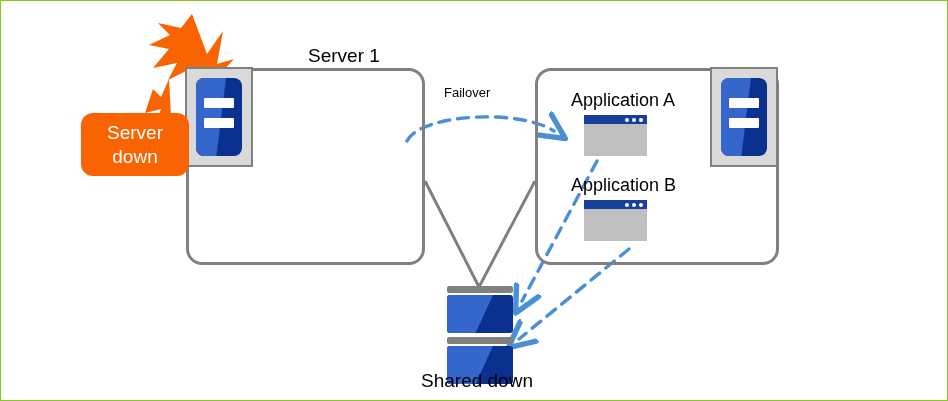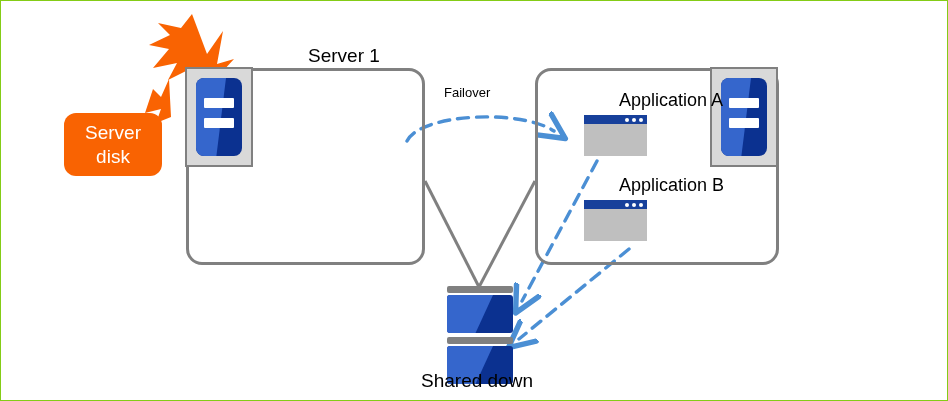--- a/index.html
+++ b/index.html
@@ -28,21 +28,21 @@
   }
   .label {
     position: absolute;
     color: #000000;
     font-size: 19px;
     line-height: 23px;
     white-space: nowrap;
     font-family: "Liberation Sans", sans-serif;
   }
   .server-title { font-size: 19px; }
-  .app-title    { font-size: 18px; margin-left: 48px; }
+  .app-title    { font-size: 18px; }
   .disk-title   { font-size: 19px; }
   .failover-label { font-size: 13px; }
 
   
   .server-box {
     position: absolute;
     border: 3px solid #808080;
     border-radius: 16px;
     background: transparent;
     box-sizing: border-box;
@@ -188,23 +188,23 @@
 
   <div class="server-box" style="left:185px; top:67px; width:239px; height:197px;"></div>
 
   <div class="server-icon" style="left:184px; top:66px; width:68px; height:100px;">
     <div class="server-icon-inner">
       <div class="bar bar-1"></div>
       <div class="bar bar-2"></div>
     </div>
   </div>
 
-  <div class="down-callout" style="left:63px; top:112px; width:98px; height:63px;text-align:center;">
+  <div class="down-callout" style="left:80px; top:112px; width:108px; height:63px;text-align:center;">
     <span>Server</span>
-    <span>disk</span>
+    <span>down</span>
   </div>
 
   <div class="label failover-label" style="left:443px; top:80px;">Failover</div>
 
 
   <div class="server-box" style="left:534px; top:67px; width:244px; height:197px;"></div>
 
   <div class="server-icon" style="left:709px; top:66px; width:68px; height:100px;">
     <div class="server-icon-inner">
       <div class="bar bar-1"></div>

